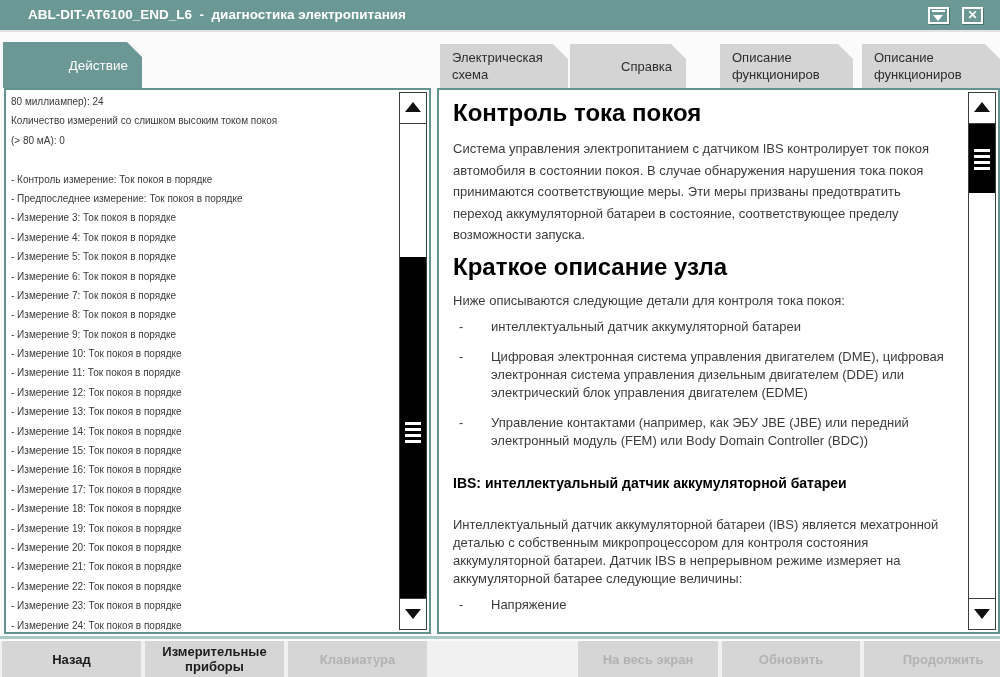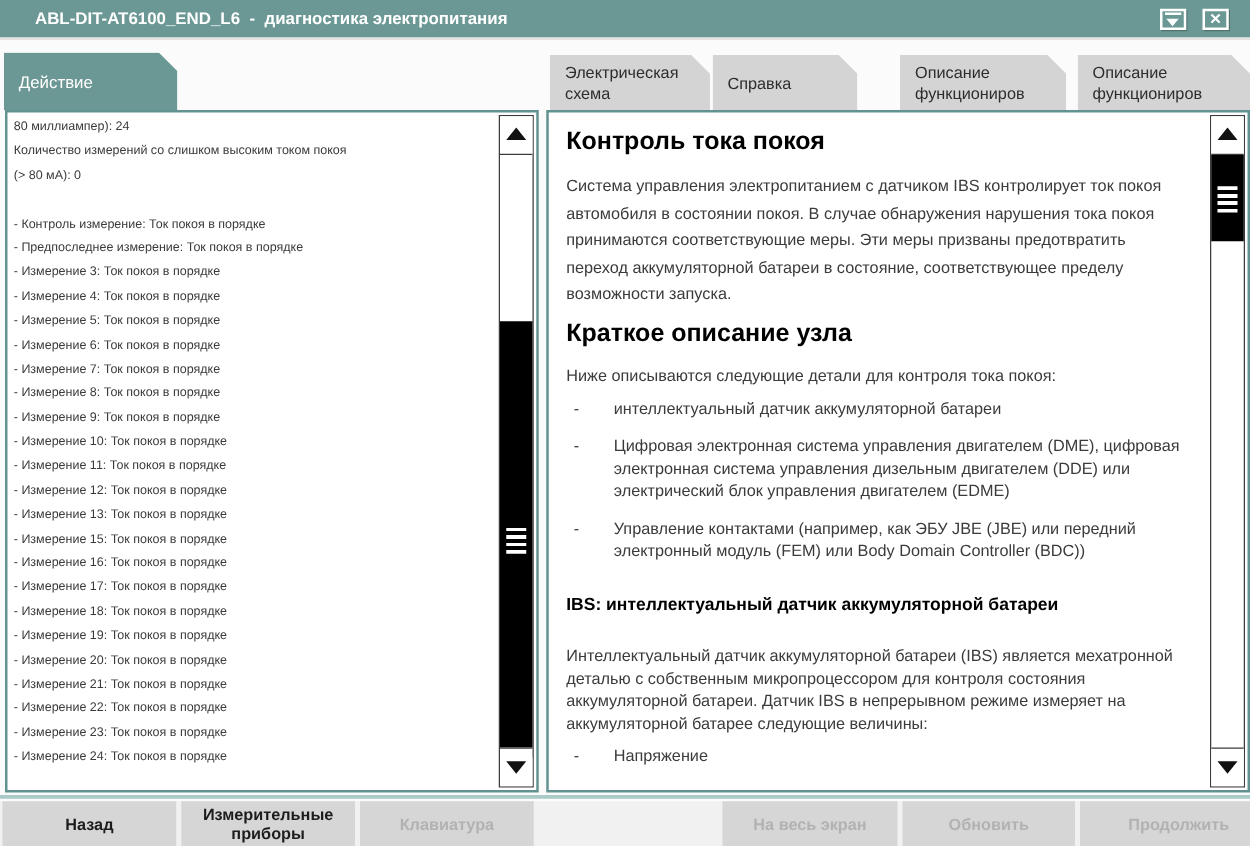--- a/index.html
+++ b/index.html
@@ -13,21 +13,21 @@
   .wicon{position:absolute;top:7px;width:21px;height:17px;border:2px solid #fff;box-sizing:border-box;
          background:#6b9894;box-shadow:1px 1px 0 rgba(0,0,0,.25);cursor:default;}
   .wicon-restore{left:928px;}
   .wicon-close{left:962px;color:#fff;font-size:12px;font-weight:bold;text-align:center;line-height:13px;}
   .ricon-bar{position:absolute;left:2px;right:2px;top:1px;height:2px;background:#fff;}
   .ricon-tri{position:absolute;left:3px;top:6px;width:0;height:0;
              border-left:5px solid transparent;border-right:5px solid transparent;border-top:6px solid #fff;}
 
   
   .tab{position:absolute;box-sizing:border-box;display:flex;align-items:center;padding-left:12px;padding-right:14px;
-       font-size:13px;line-height:17px;clip-path:polygon(0 0,calc(100% - 15px) 0,100% 15px,100% 100%,0 100%);}
+       font-size:13px;line-height:17px;clip-path:polygon(0 0,calc(100% - 15px) 0,100% 15px,100% 100%,0 100%);justify-content:flex-end;}
   .tab-active{left:3px;top:42px;width:139px;height:46px;background:#6b9894;color:#fff;font-size:13.5px;}
   .tab-gray{background:#d4d4d4;color:#2d2d2d;}
   .tp0{left:440px;top:44px;width:128px;height:44px;}
   .tp1{left:570px;top:44px;width:116px;height:44px;}
   .tp2{left:720px;top:44px;width:133px;height:44px;}
   .tp3{left:862px;top:44px;width:138px;height:44px;}
 
   
   .panel{position:absolute;top:88px;background:#fff;border:2px solid #629391;box-sizing:border-box;}
   .left-panel{left:4px;width:427px;height:546px;}
@@ -49,21 +49,21 @@
           border-top:10px solid #111;margin:10px auto 0;}
   .sb-thumb{position:absolute;left:0;right:0;background:#000;}
   .thumb-left{top:164px;height:349px;}
   .thumb-right{top:31px;height:69px;}
   .grip{position:absolute;left:5px;right:5px;top:50%;height:21px;margin-top:-10px;
         background:repeating-linear-gradient(to bottom,#fff 0,#fff 3px,#000 3px,#000 6px);}
 
   
   .right-content{position:absolute;left:0;top:0;right:34px;bottom:0;overflow:hidden;
                  padding:10px 12px 0 14px;color:#3b3b3b;font-size:13px;}
-  .heading{font-size:20px;line-height:26px;font-weight:bold;color:#000;margin:8px 0 12px;}
+  .heading{font-size:24px;line-height:26px;font-weight:bold;color:#000;margin:8px 0 12px;}
   .sec-0 .heading{margin-top:0;}
   .sec-2 .heading{font-size:14px;line-height:42px;}
   .para{margin:0 0 8px;line-height:18px;}
   .sec-0 .para{line-height:21.5px;}
   .bullet{display:flex;margin:0 0 12px;line-height:18px;}
   .dash{width:38px;flex:none;padding-left:6px;box-sizing:border-box;}
   .btext{flex:1;}
 
   
   .separator{position:absolute;left:0;top:636px;width:1000px;height:3px;background:#a9cac6;}
@@ -118,20 +118,21 @@
         <div class="lline">- Измерение 4: Ток покоя в порядке</div>
         <div class="lline">- Измерение 5: Ток покоя в порядке</div>
         <div class="lline">- Измерение 6: Ток покоя в порядке</div>
         <div class="lline">- Измерение 7: Ток покоя в порядке</div>
         <div class="lline">- Измерение 8: Ток покоя в порядке</div>
         <div class="lline">- Измерение 9: Ток покоя в порядке</div>
         <div class="lline">- Измерение 10: Ток покоя в порядке</div>
         <div class="lline">- Измерение 11: Ток покоя в порядке</div>
         <div class="lline">- Измерение 12: Ток покоя в порядке</div>
         <div class="lline">- Измерение 13: Ток покоя в порядке</div>
+        <div class="lline">- Измерение 14: Ток покоя в порядке</div>
         <div class="lline">- Измерение 15: Ток покоя в порядке</div>
         <div class="lline">- Измерение 16: Ток покоя в порядке</div>
         <div class="lline">- Измерение 17: Ток покоя в порядке</div>
         <div class="lline">- Измерение 18: Ток покоя в порядке</div>
         <div class="lline">- Измерение 19: Ток покоя в порядке</div>
         <div class="lline">- Измерение 20: Ток покоя в порядке</div>
         <div class="lline">- Измерение 21: Ток покоя в порядке</div>
         <div class="lline">- Измерение 22: Ток покоя в порядке</div>
         <div class="lline">- Измерение 23: Ток покоя в порядке</div>
         <div class="lline">- Измерение 24: Ток покоя в порядке</div>

